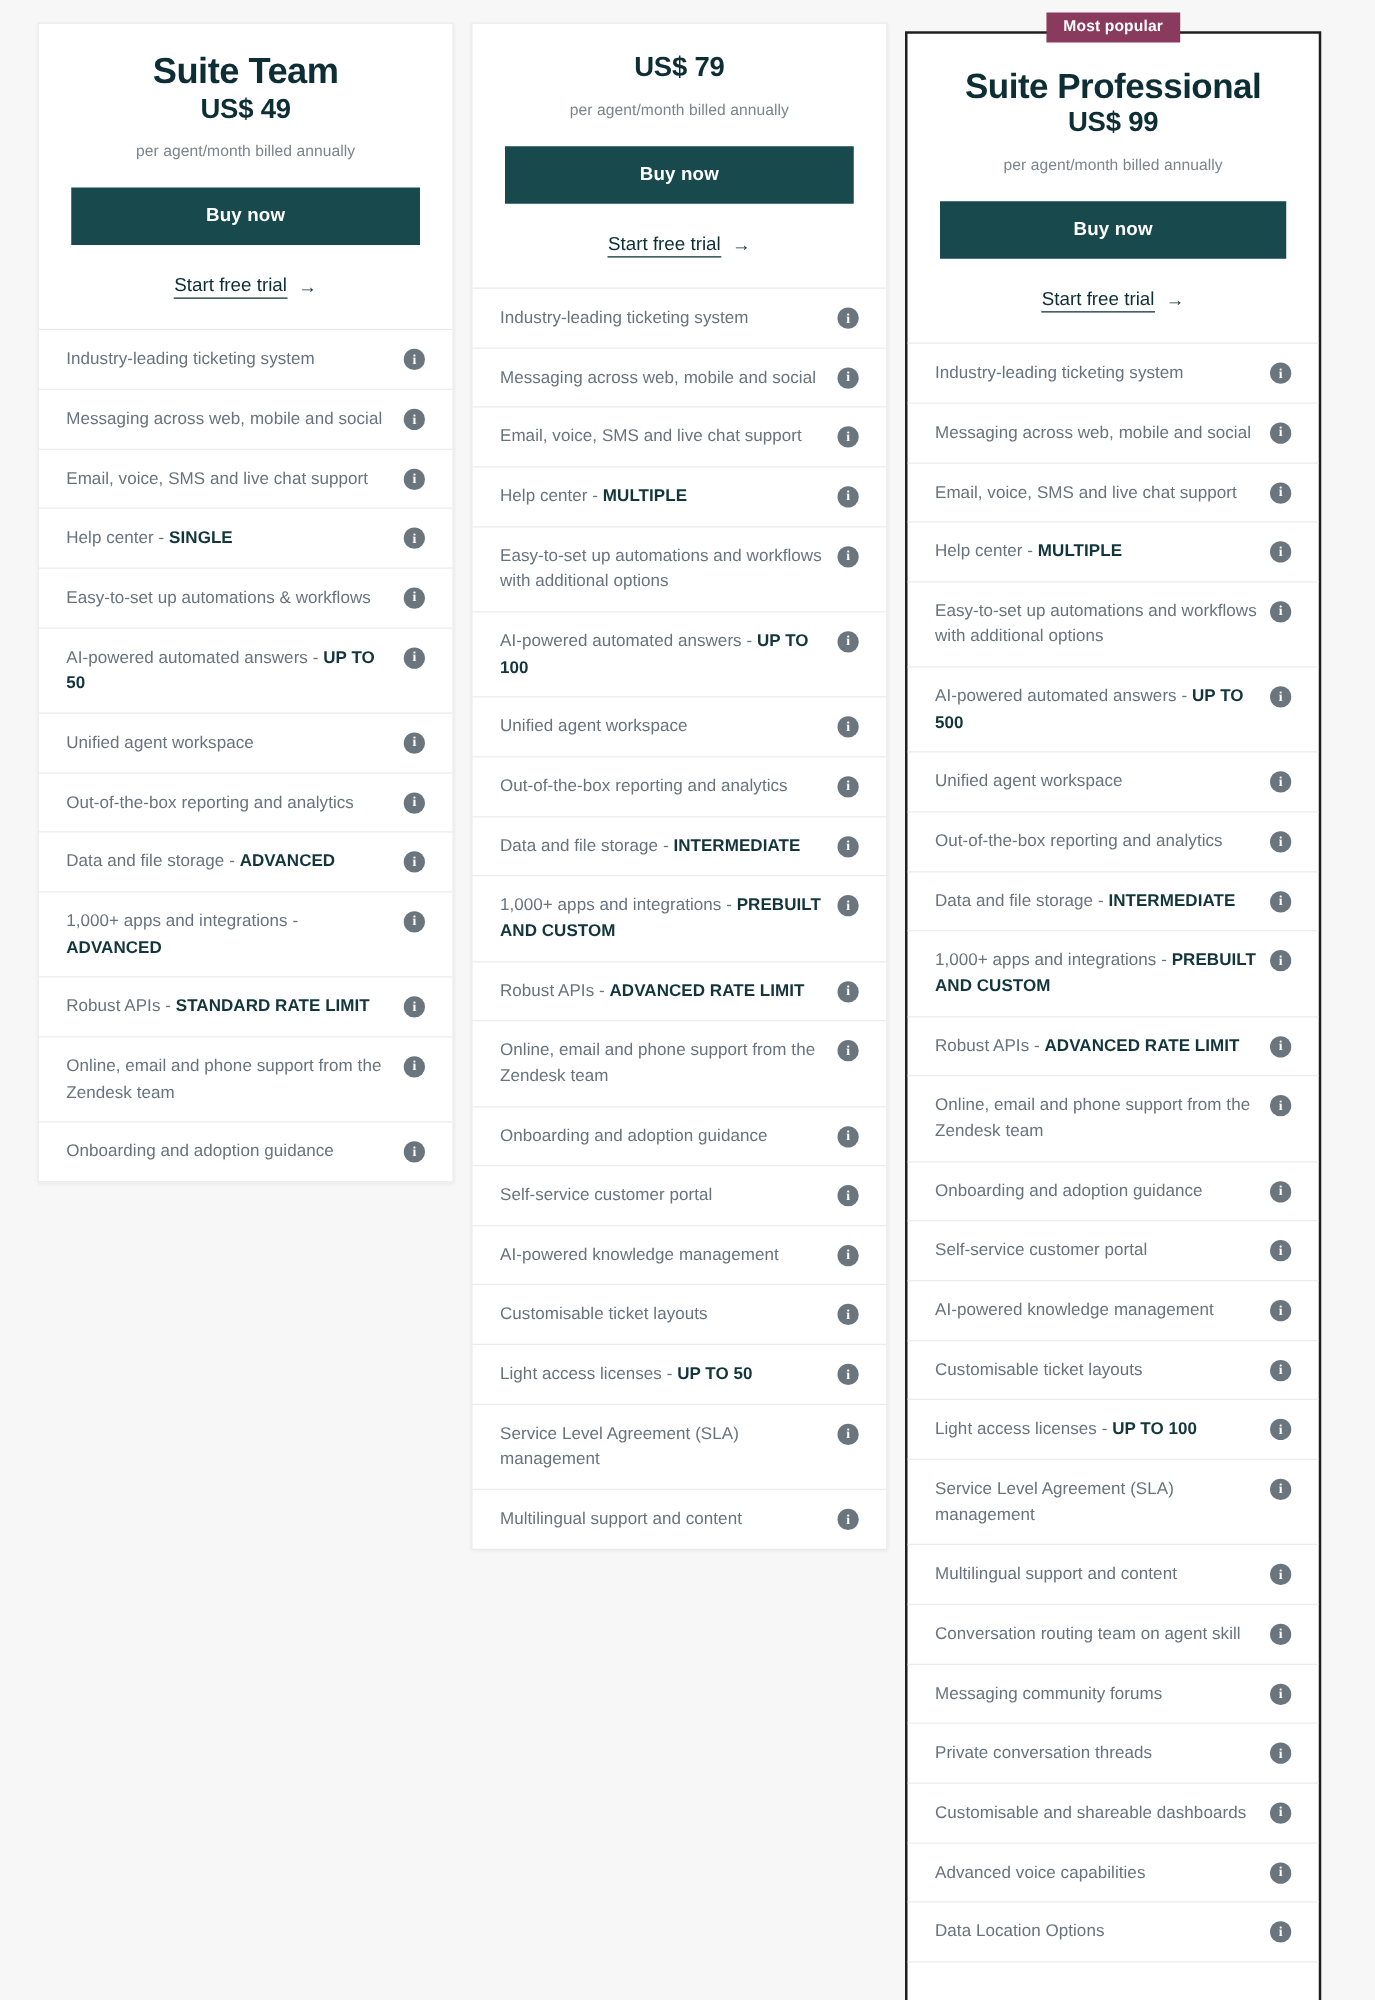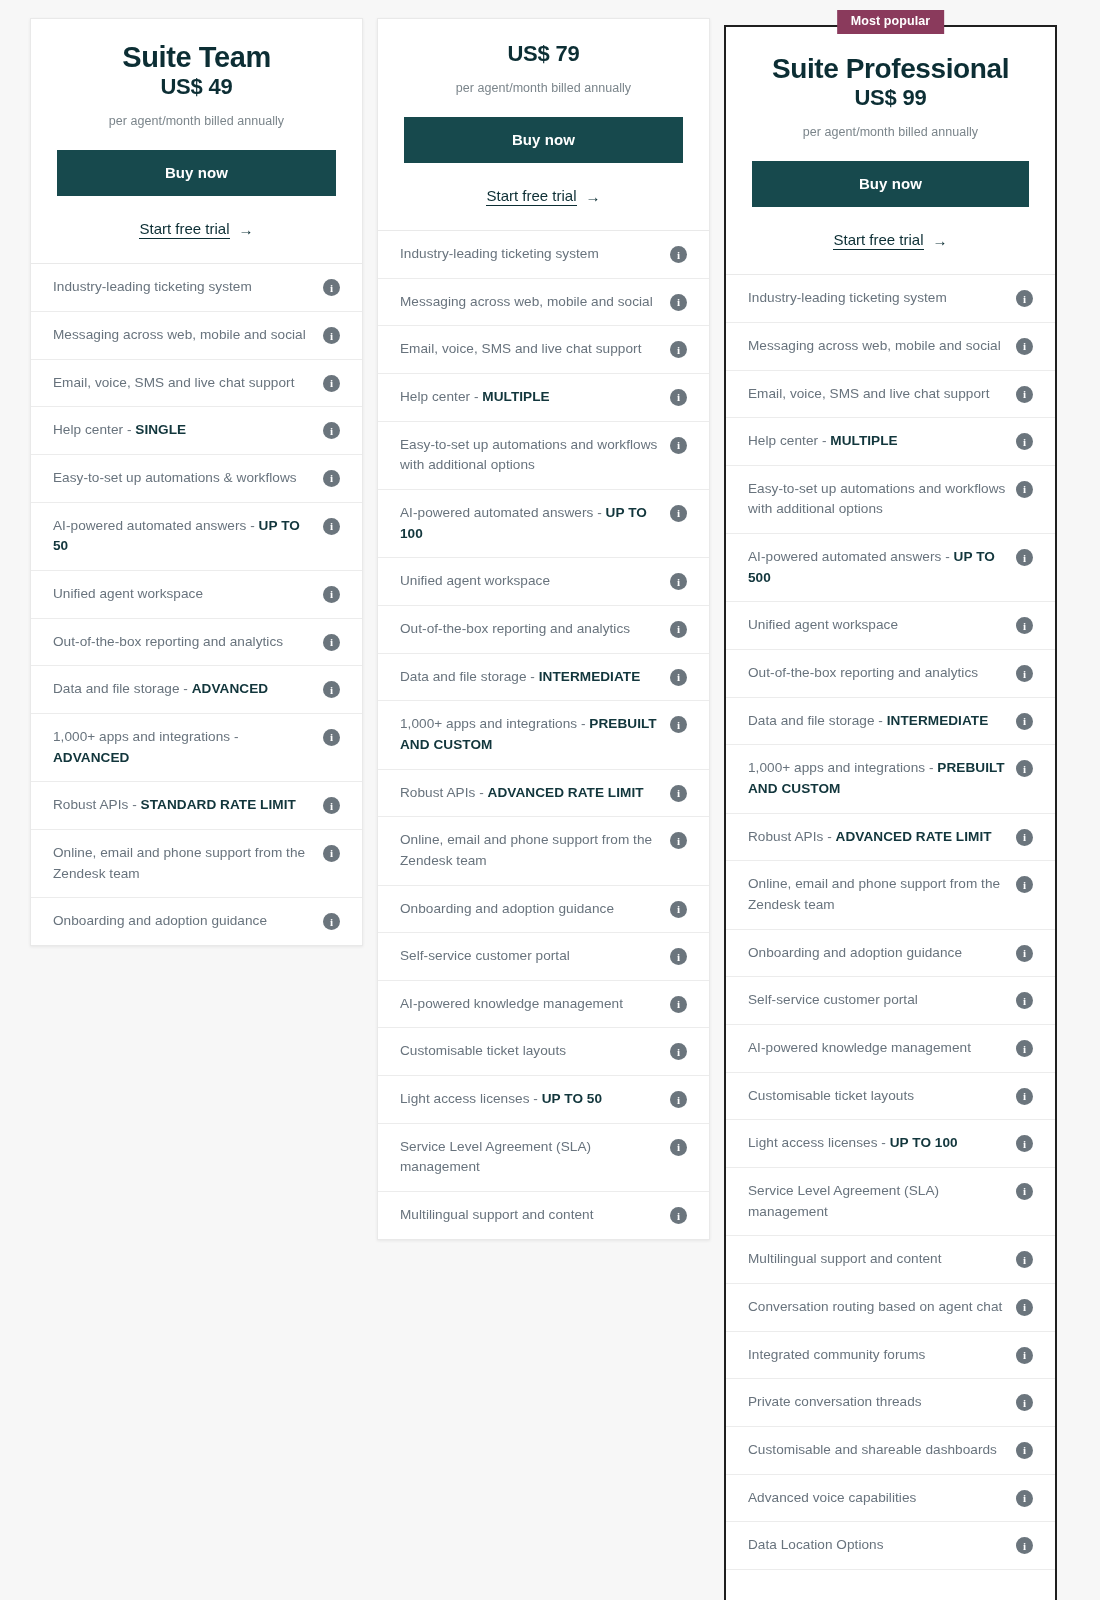--- a/index.html
+++ b/index.html
@@ -391,25 +391,25 @@
         </div>
         <div class="feature-row">
           <div class="feature-text"><span>Service Level Agreement (SLA) management</span></div>
           <span class="info-icon">i</span>
         </div>
         <div class="feature-row">
           <div class="feature-text"><span>Multilingual support and content</span></div>
           <span class="info-icon">i</span>
         </div>
         <div class="feature-row">
-          <div class="feature-text"><span>Conversation routing based on agent chat</span></div>
-          <span class="info-icon">i</span>
-        </div>
-        <div class="feature-row">
-          <div class="feature-text"><span>Integrated community forums</span></div>
+          <div class="feature-text"><span>Conversation routing team on agent skill</span></div>
+          <span class="info-icon">i</span>
+        </div>
+        <div class="feature-row">
+          <div class="feature-text"><span>Messaging community forums</span></div>
           <span class="info-icon">i</span>
         </div>
         <div class="feature-row">
           <div class="feature-text"><span>Private conversation threads</span></div>
           <span class="info-icon">i</span>
         </div>
         <div class="feature-row">
           <div class="feature-text"><span>Customisable and shareable dashboards</span></div>
           <span class="info-icon">i</span>
         </div>

